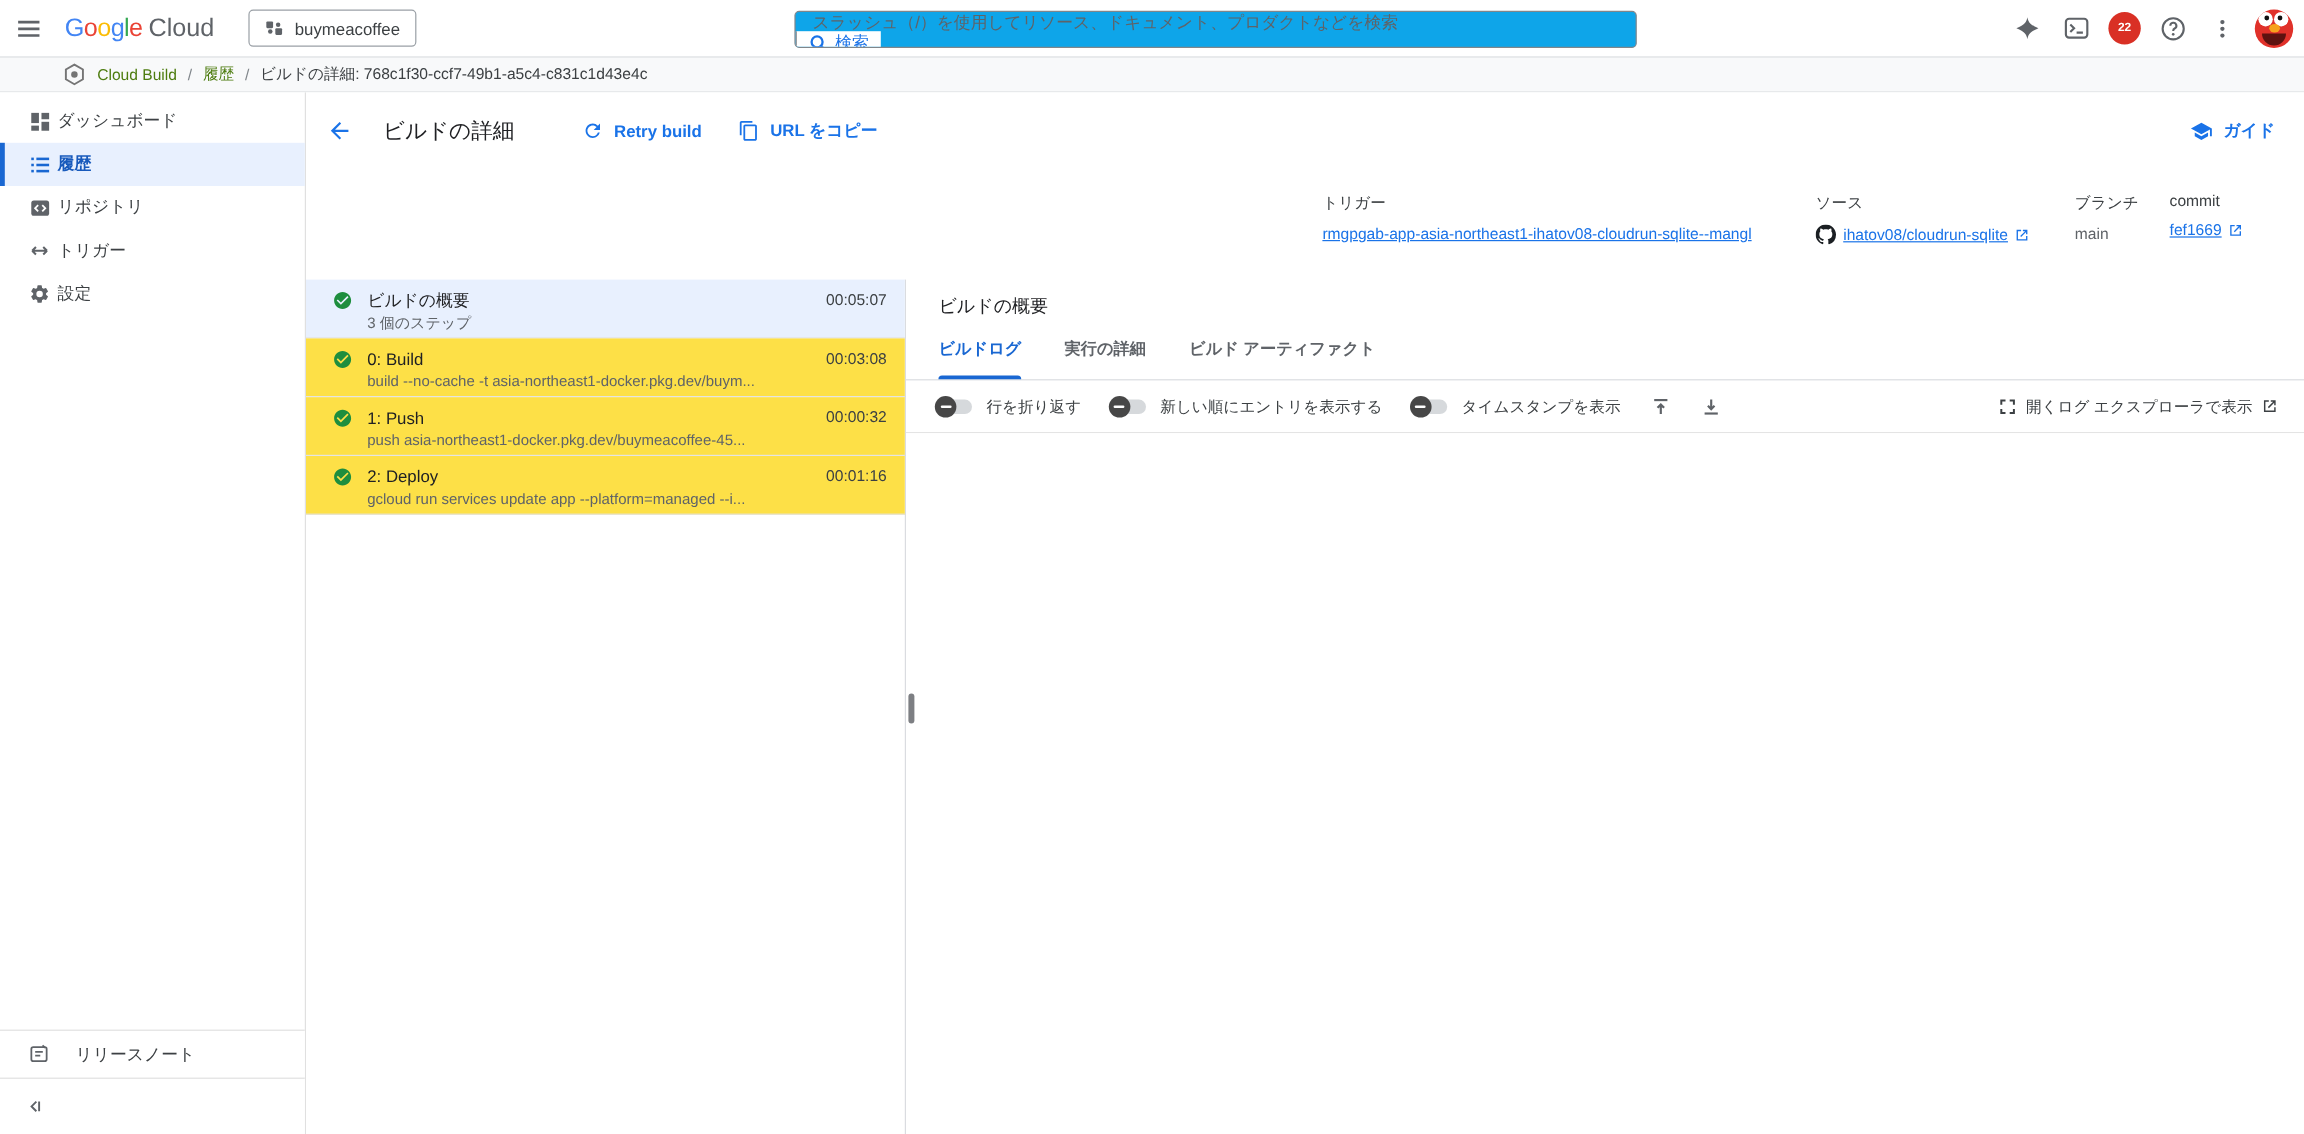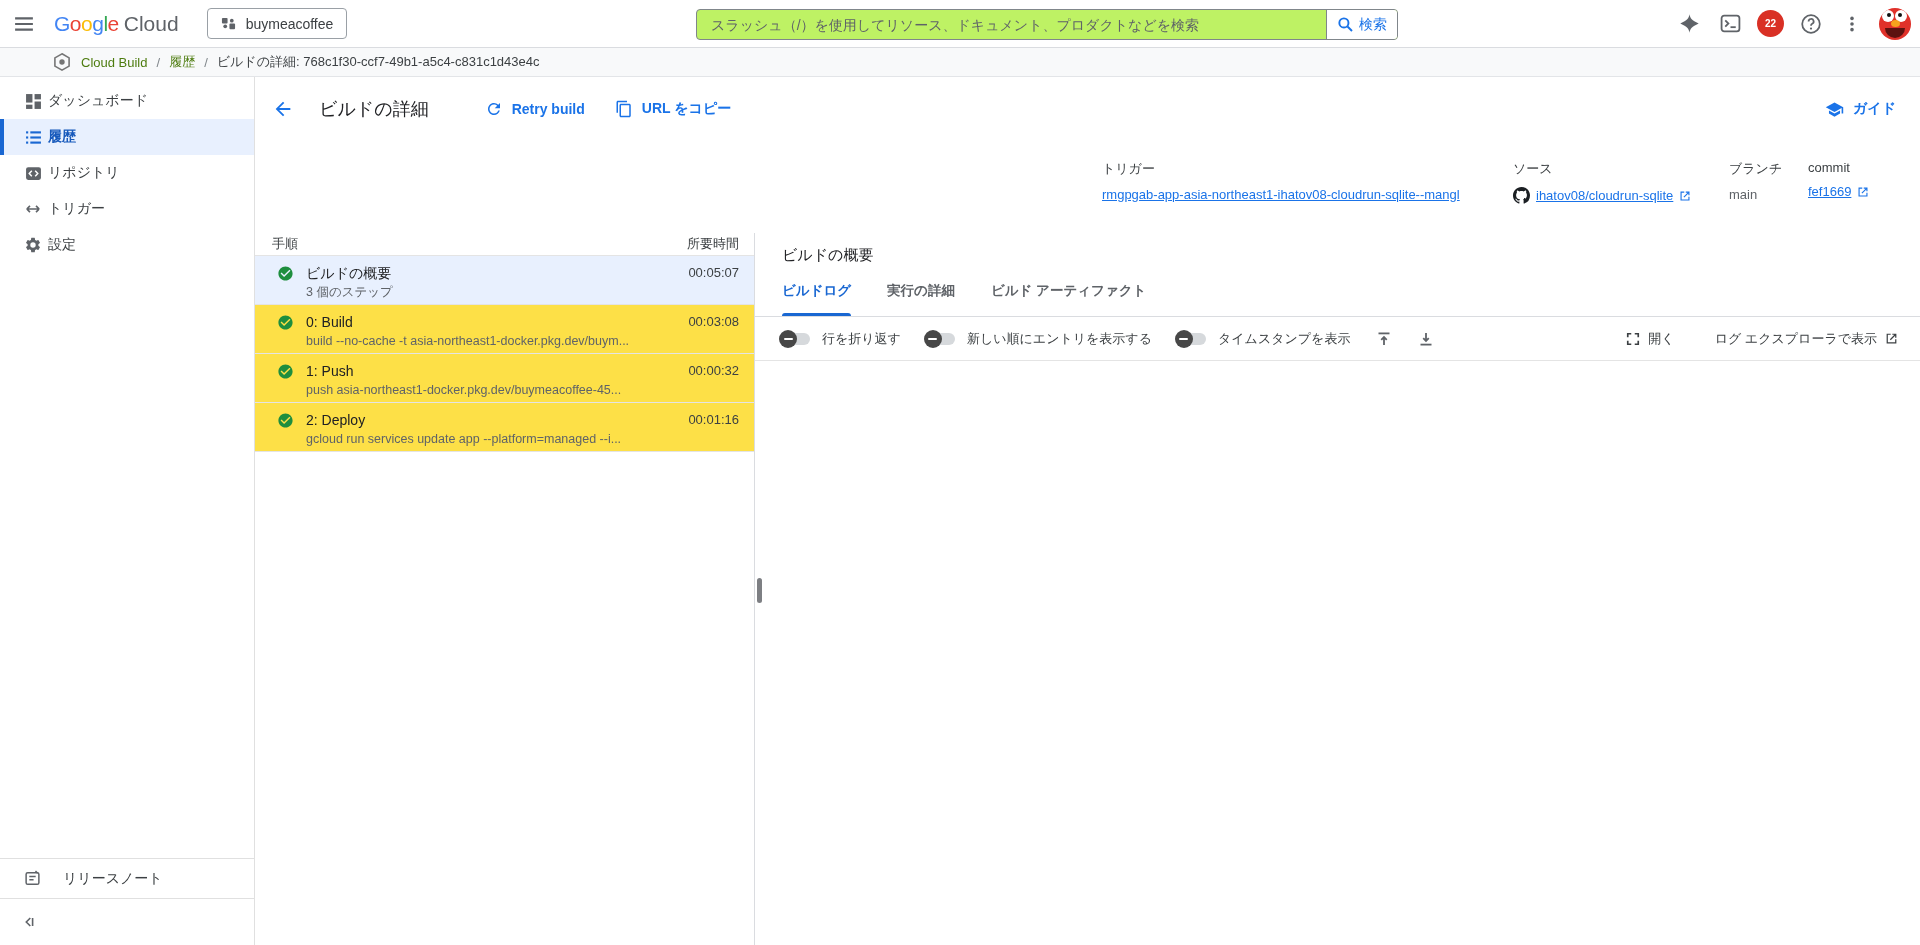--- a/index.html
+++ b/index.html
@@ -12,21 +12,21 @@
   svg { display:block; }
 
   
   #topbar { position:absolute; left:0; top:0; width:1920px; height:48px; background:#fff; border-bottom:1px solid #dadce0; z-index:5; }
   .tb-left { position:absolute; left:0; top:0; height:47px; display:flex; align-items:center; }
   .menu-btn { width:48px; height:47px; display:flex; align-items:center; justify-content:center; cursor:pointer; }
   .logo { display:flex; align-items:baseline; font-size:21px; letter-spacing:-0.5px; margin-left:6px; cursor:pointer; }
   .g-blue{color:#4285F4}.g-red{color:#EA4335}.g-yellow{color:#FBBC05}.g-green{color:#34A853}
   .logo .cloud { color:#5f6368; margin-left:5px; letter-spacing:0; }
   .project-btn { margin-left:28px; height:31px; border:1px solid #9aa0a6; border-radius:4px; background:#fff; display:flex; align-items:center; padding:0 13px; gap:10px; font-size:14px; color:#3c4043; cursor:pointer; }
-  .searchbar { position:absolute; left:696px; top:9px; width:702px; height:31px; border:1px solid #80868b; border-radius:4px; display:flex; overflow:hidden; background:#bef264; }
+  .searchbar { position:absolute; left:662px; top:9px; width:702px; height:31px; border:1px solid #80868b; border-radius:4px; display:flex; overflow:hidden; background:#0ea5e9;flex-direction:column; }
   .search-input { flex:1; border:none; outline:none; background:transparent; padding:0 14px; font-size:14px; color:#3c4043; font-family:inherit; }
   .search-input::placeholder { color:#5f6368; }
   .search-btn { width:71px; border:none; border-left:1px solid #80868b; background:#fff; display:flex; align-items:center; justify-content:center; gap:5px; color:#1a73e8; font-size:14px; cursor:pointer; font-family:inherit; }
   .tb-right { position:absolute; right:9px; top:0; height:47px; display:flex; align-items:center; gap:13px; }
   .icon-btn { width:28px; height:28px; display:flex; align-items:center; justify-content:center; cursor:pointer; }
   .notif-badge { width:27px; height:27px; border-radius:50%; background:#d93025; color:#fff; font-size:10px; font-weight:bold; display:flex; align-items:center; justify-content:center; cursor:pointer; }
   .avatar { width:32px; height:32px; border-radius:50%; background:#e0312a; position:relative; cursor:pointer; overflow:hidden; }
   .avatar .eye { position:absolute; top:2px; width:12px; height:12px; border-radius:50%; background:#fff; }
   .avatar .eye.l{left:3px} .avatar .eye.r{left:16px}
   .avatar .pupil { position:absolute; top:5px; width:4px; height:4px; border-radius:50%; background:#111; }
@@ -87,21 +87,21 @@
   .tabs-row { margin-top:17px; border-bottom:1px solid #dadce0; display:flex; padding-left:27px; gap:36px; }
   .tab { font-size:13.5px; font-weight:bold; color:#5f6368; padding-bottom:16px; cursor:pointer; position:relative; }
   .tab.active { color:#1967d2; }
   .tab.active::after { content:""; position:absolute; left:0; right:0; bottom:0; height:3px; background:#1967d2; border-radius:3px 3px 0 0; }
   .toolbar { height:44px; border-bottom:1px solid #e4e4e4; display:flex; align-items:center; padding:0 22px 0 27px; }
   .toggle-item { display:flex; align-items:center; gap:9px; font-size:13px; color:#3c4043; cursor:pointer; margin-right:26px; }
   .switch { position:relative; width:28px; height:12px; border-radius:6px; background:#d6d9dc; flex:none; margin-right:3px; }
   .switch .knob { position:absolute; left:-3px; top:-3px; width:18px; height:18px; border-radius:50%; background:#474747; display:flex; align-items:center; justify-content:center; }
   .switch .bar { width:9px; height:2px; background:#fff; border-radius:1px; }
   .tool-ico { color:#5f6368; cursor:pointer; margin-right:26px; display:flex; align-items:center; }
-  .right-tools { margin-left:auto; display:flex; align-items:center; gap:40px; }
+  .right-tools { margin-left:auto; display:flex; align-items:center; }
   .tool-link { display:flex; align-items:center; gap:8px; font-size:13px; color:#3c4043; cursor:pointer; white-space:nowrap; }
   .log-area { flex:1; background:#fff; }
   .resize-handle { position:absolute; left:502px; top:345px; width:5px; height:25px; border-radius:2.5px; background:#7d7f83; cursor:col-resize; }
 </style>
 </head>
 <body>
 
 <div id="topbar">
   <div class="tb-left">
     <div class="menu-btn">
@@ -345,24 +345,20 @@
         <svg width="12" height="12" viewBox="0 0 16 16" fill="currentColor">
             <path d="M2 2h5v1.5H3.5v9h9V9H14v5H2z"></path>
             <path d="M9 2h5v5h-1.5V4.56L7.06 10 6 8.94 11.44 3.5H9z"></path>
           </svg>
       </span>
     </div>
   </div>
 
   <div class="main-body">
     <div class="steps-panel">
-      <div class="steps-header">
-        <span>手順</span>
-        <span>所要時間</span>
-      </div>
 
       <div class="step-row selected">
         <span class="step-check">
           <svg width="17" height="17" viewBox="0 0 24 24" fill="#1e8e3e">
               <path d="M12 2C6.48 2 2 6.48 2 12s4.48 10 10 10 10-4.48 10-10S17.52 2 12 2zm-2 15l-5-5 1.41-1.41L10 14.17l7.59-7.59L19 8l-9 9z"></path>
             </svg>
         </span>
         <span class="step-main">
           <div class="step-title">ビルドの概要</div>
           <div class="step-sub">3 個のステップ</div>

